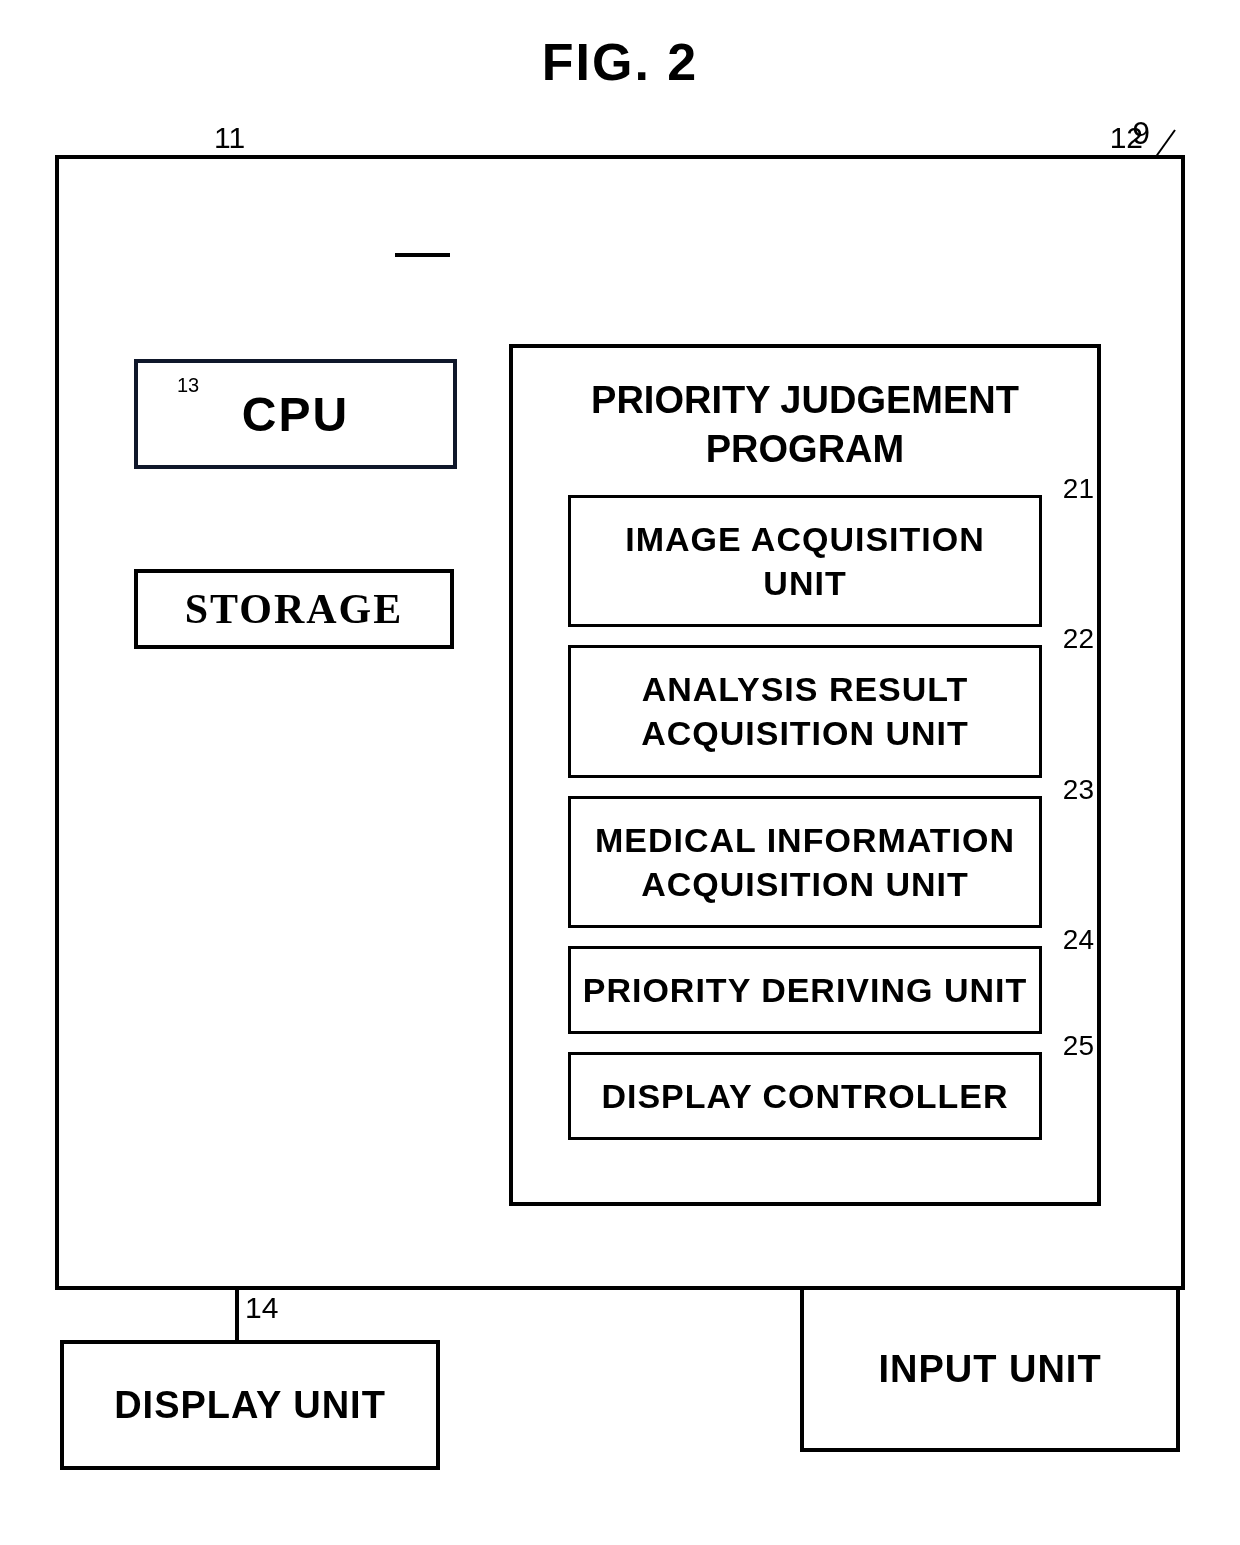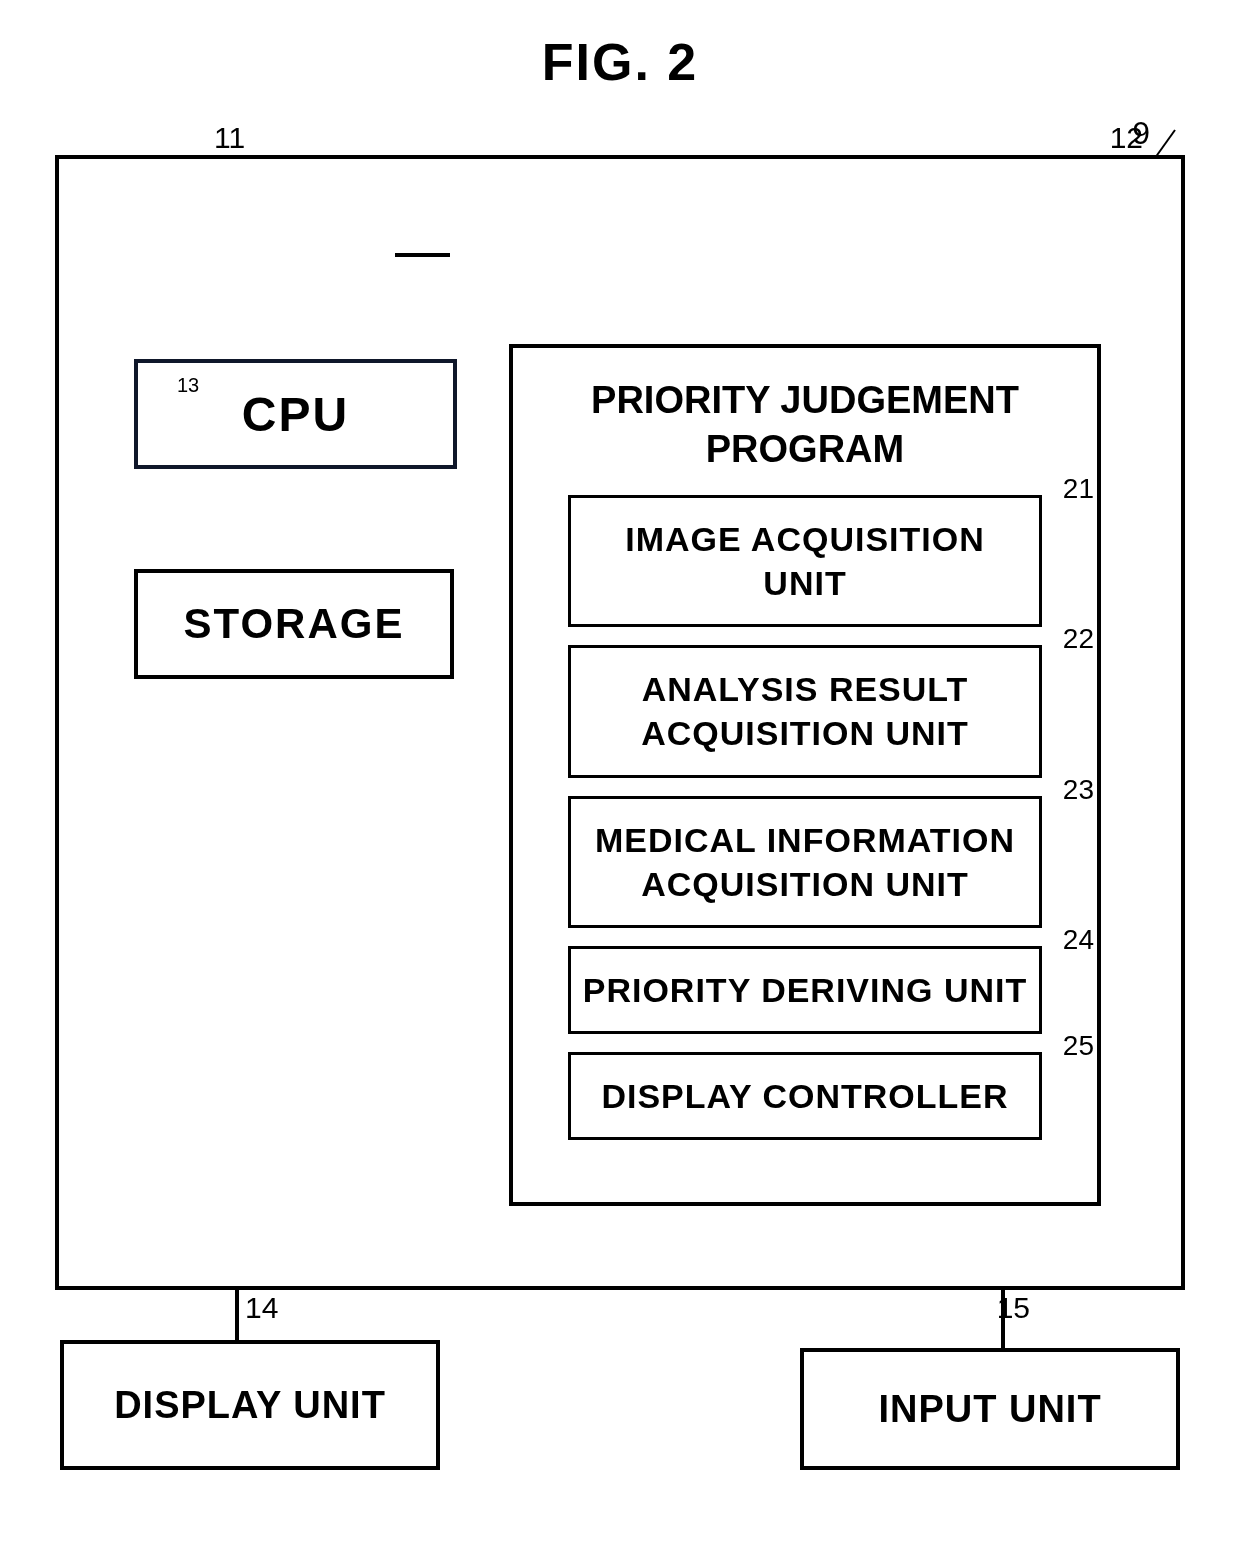--- a/index.html
+++ b/index.html
@@ -69,26 +69,27 @@
       font-weight: bold;
       letter-spacing: 2px;
     }
 
     
     .storage-box {
       position: absolute;
       top: 410px;
       left: 75px;
       width: 320px;
-      height: 110px;
-      border: 4px solid #000;
-      display: flex;
-      align-items: center;
-      justify-content: center;
-      background: #fff;
+      height: 80px;
+      border: 4px solid #000;
+      display: flex;
+      align-items: center;
+      justify-content: center;
+      background: #fff;
+      font-family: Liberation Serif, serif;
     }
 
     .storage-box-label {
       font-size: 42px;
       font-weight: bold;
       letter-spacing: 2px;
     }
 
     
     .inner-box {
@@ -144,24 +145,24 @@
 
     .display-unit-label {
       font-size: 38px;
       font-weight: bold;
       letter-spacing: 1px;
     }
 
     
     .input-unit-box {
       position: absolute;
-      bottom: 75px;
+      bottom: 93px;
       right: 60px;
       width: 380px;
-      height: 122px;
+      height: 166px;
       border: 4px solid #000;
       display: flex;
       align-items: center;
       justify-content: center;
       background: #fff;
     }
 
     .input-unit-label {
       font-size: 38px;
       font-weight: bold;

